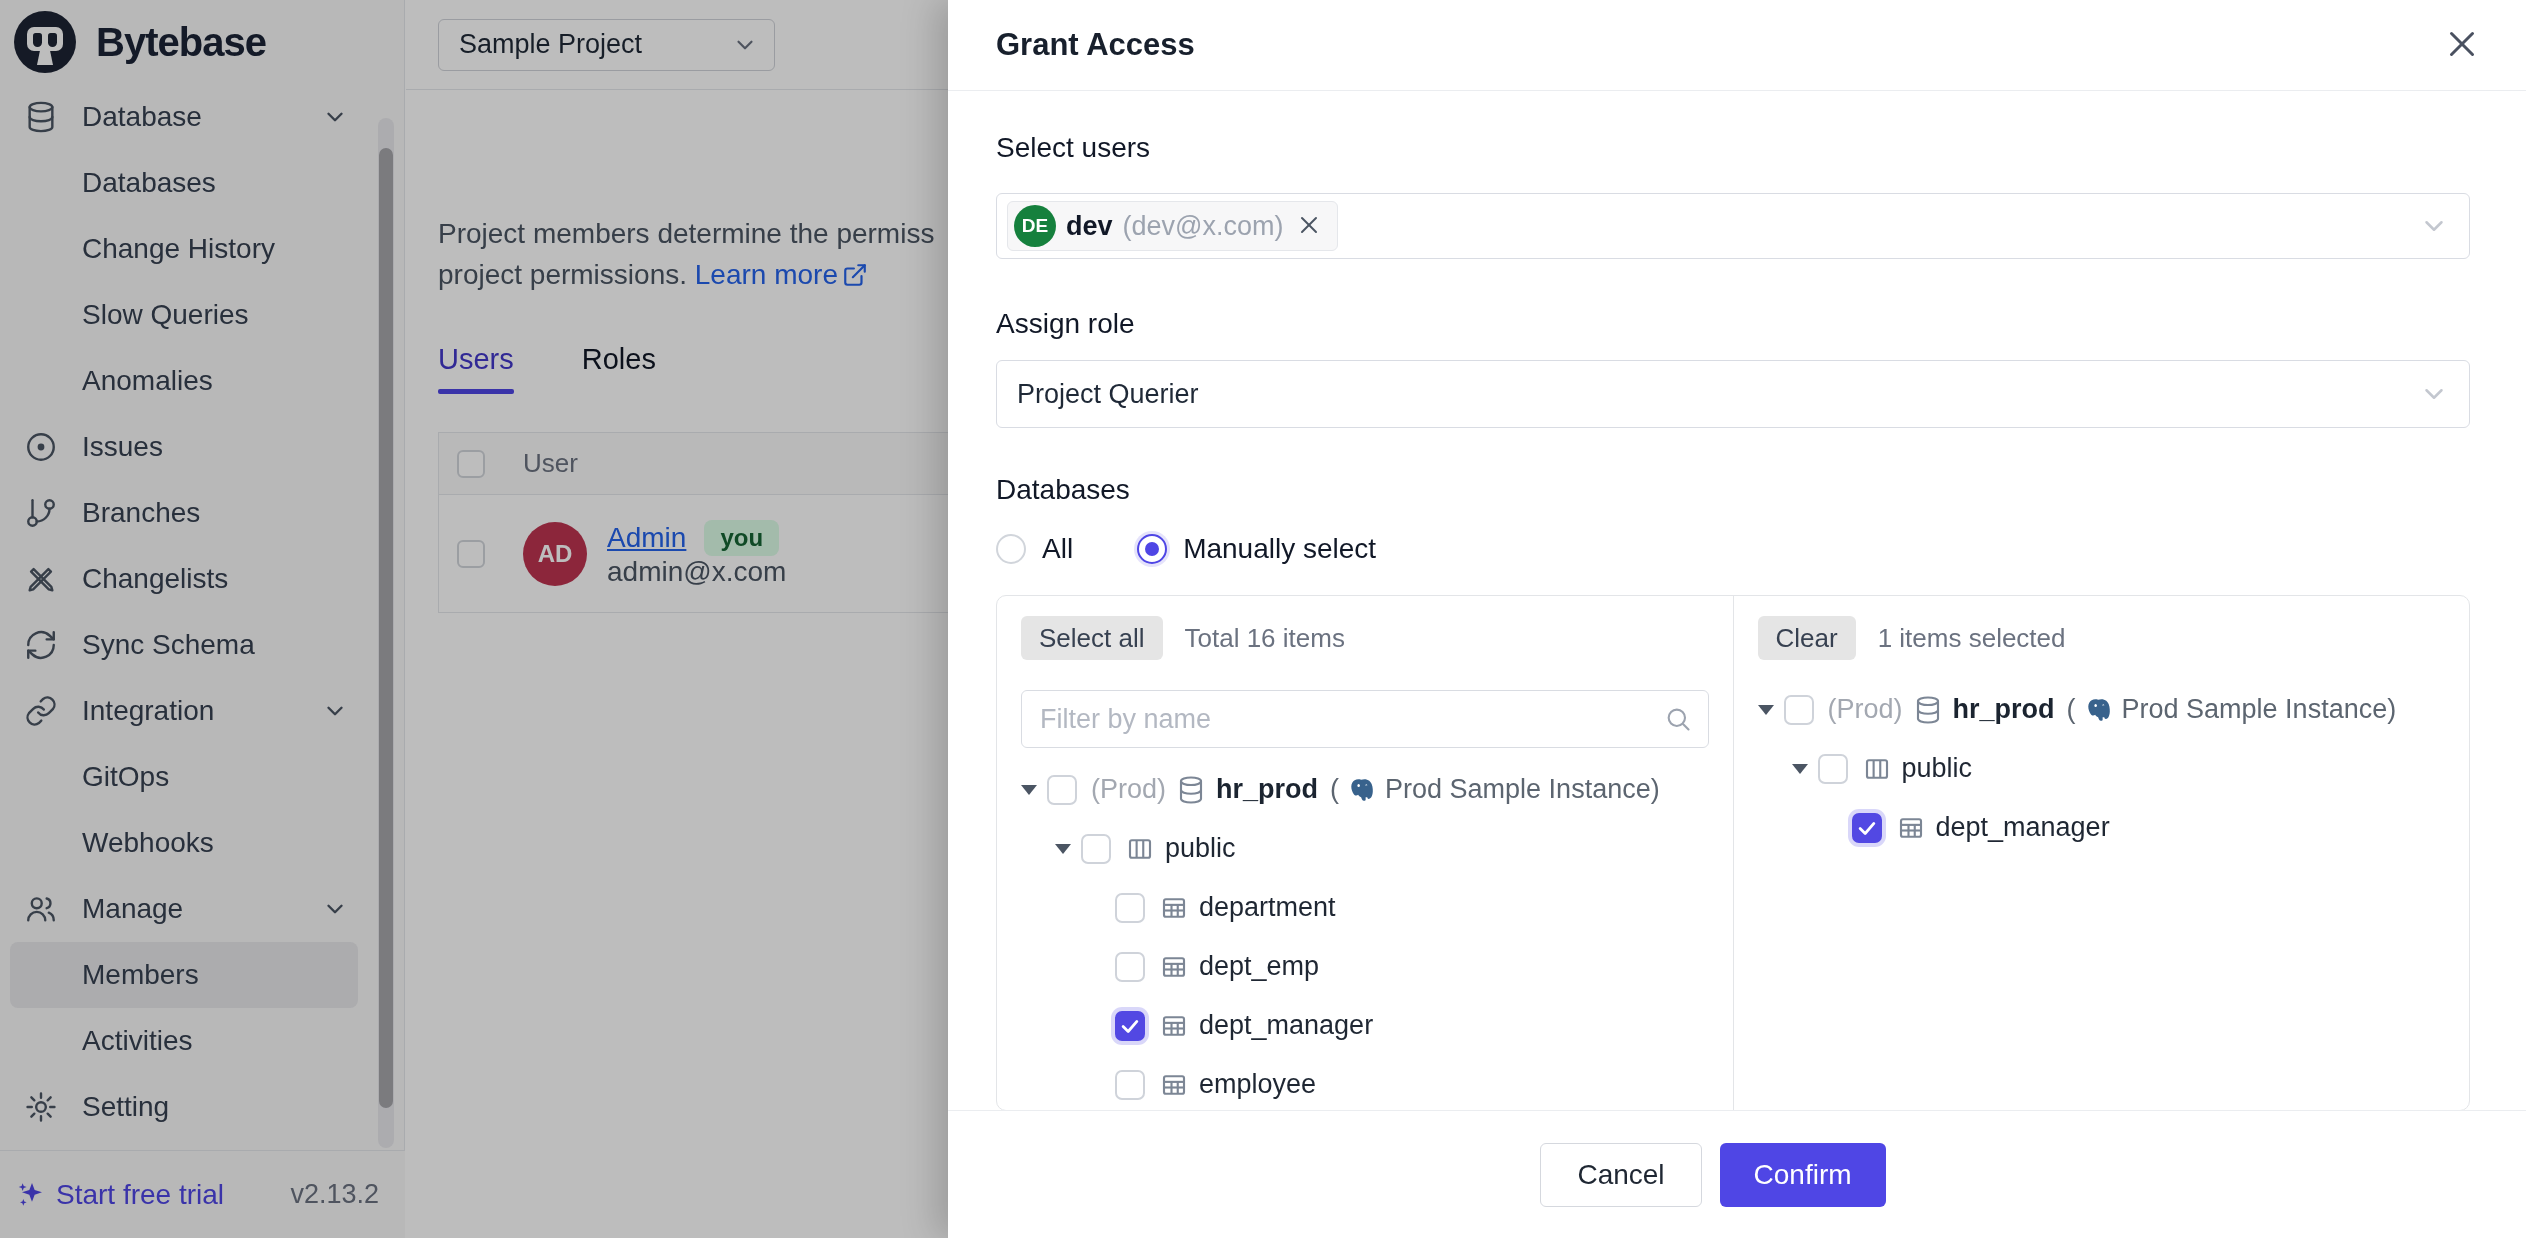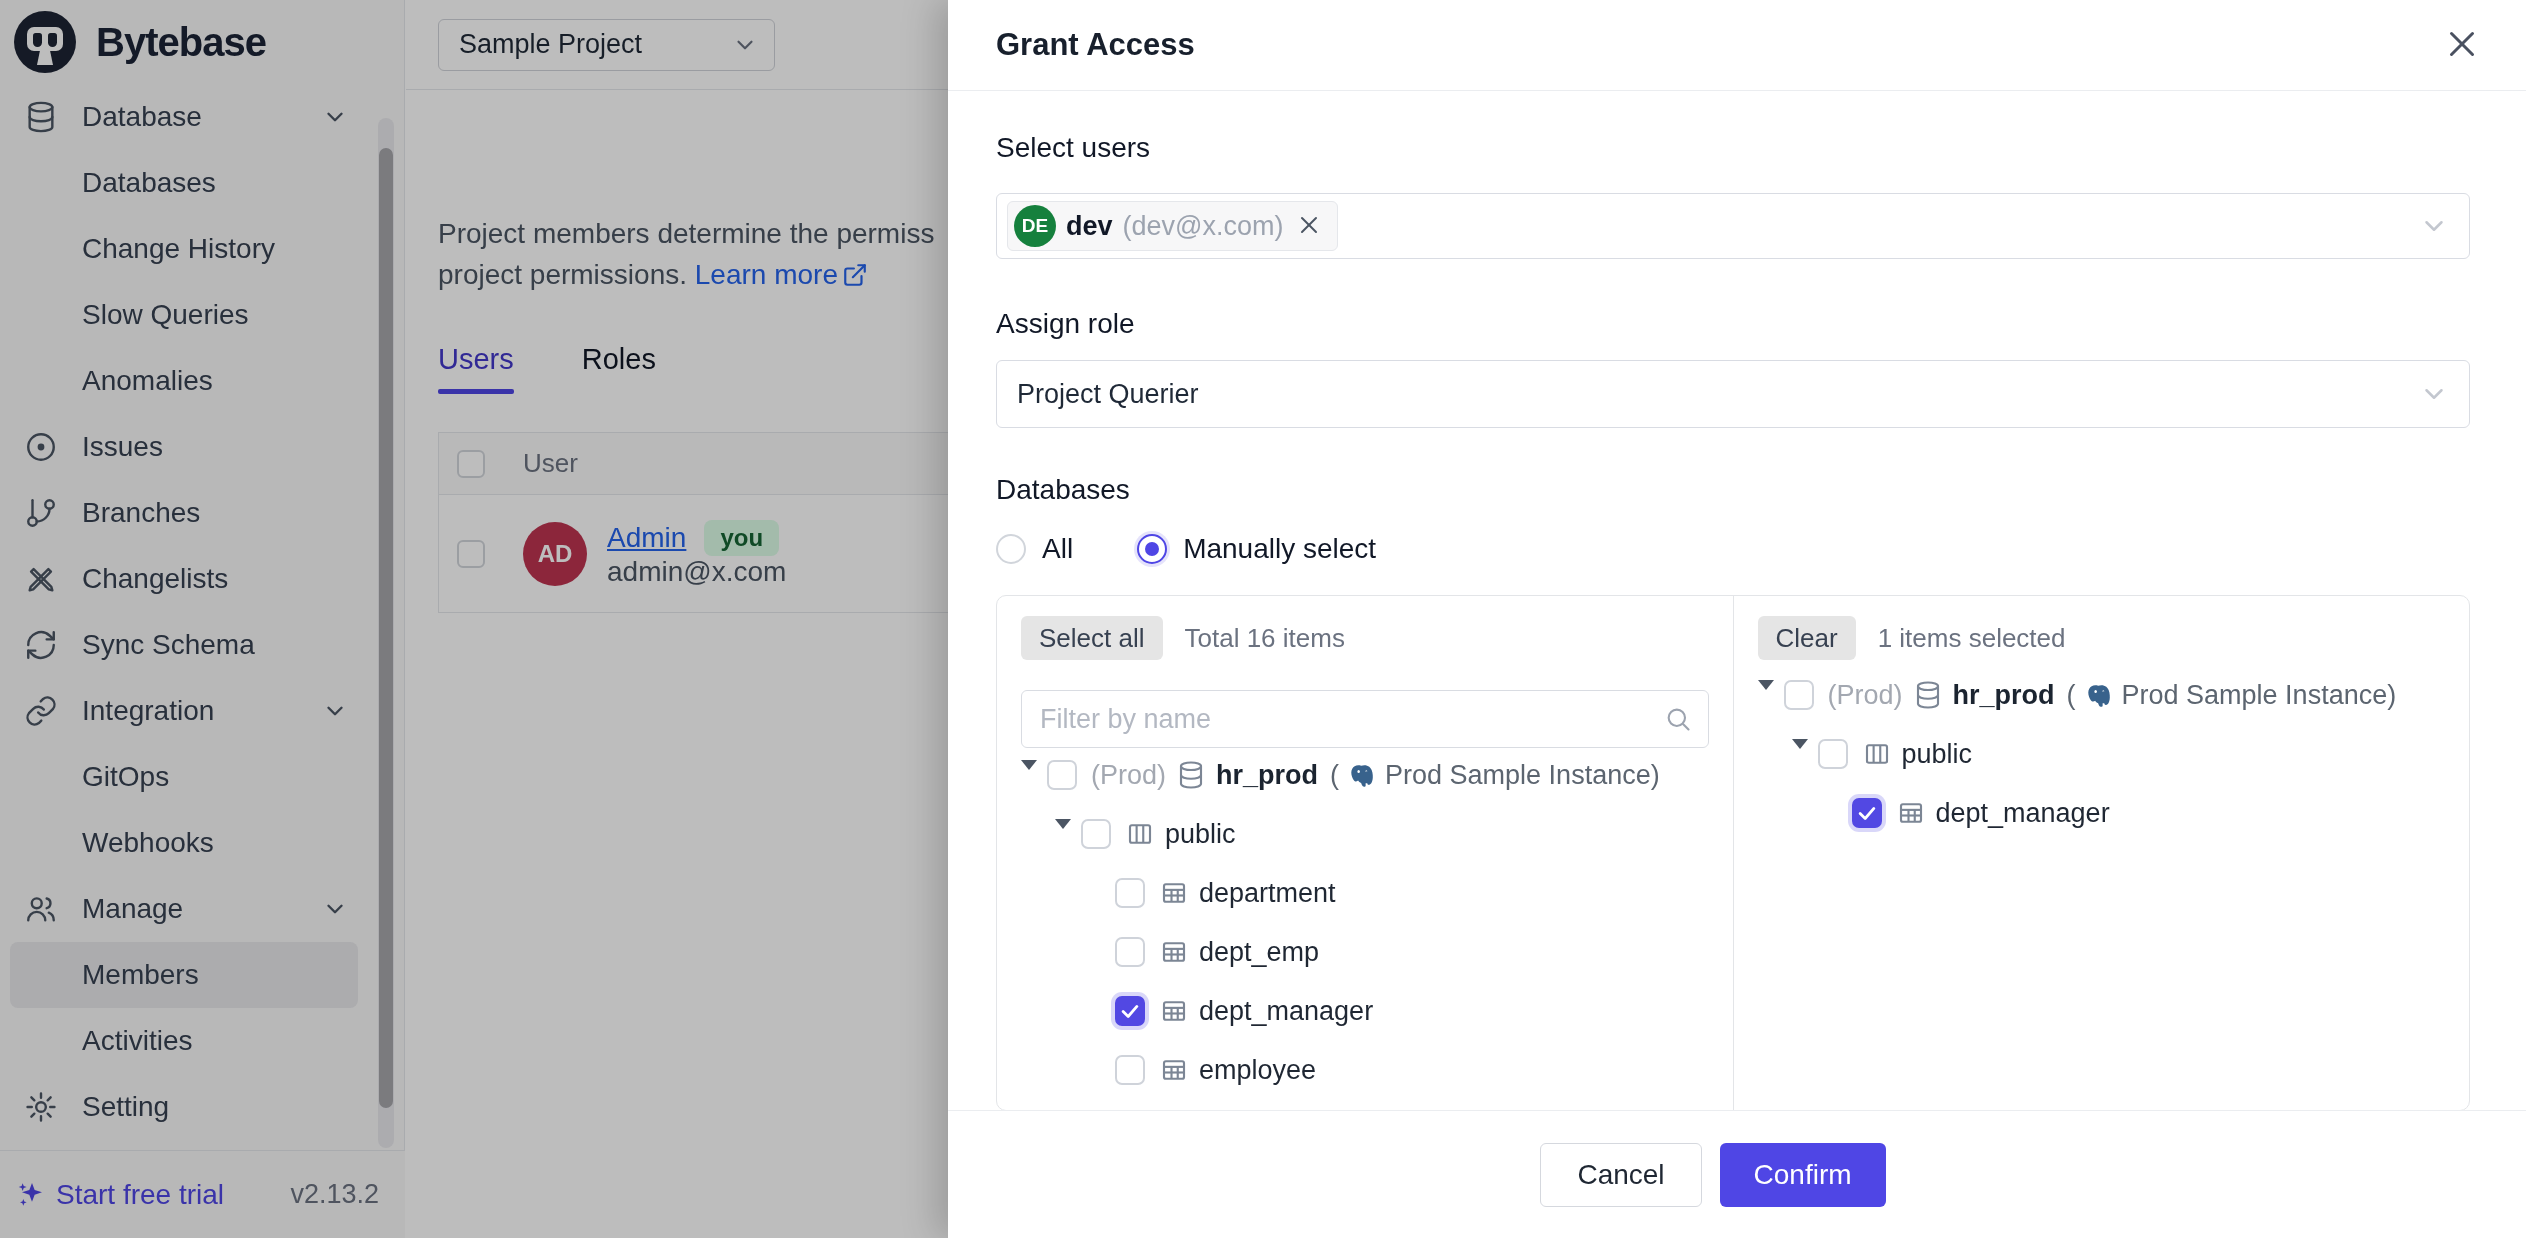--- a/index.html
+++ b/index.html
@@ -99,21 +99,21 @@
   .small-btn { height:44px; background:#e5e5e5; border:none; border-radius:6px; padding:0 18px; font-size:26px; color:#374151; font-family:inherit; }
   .pane-meta { margin-left:22px; font-size:26px; color:#6b7280; }
 
   .filter { margin-top:30px; height:58px; border:1px solid #d9dce2; border-radius:6px; display:flex; align-items:center; padding:0 16px 0 18px; }
   .filter input { flex:1; border:none; outline:none; font-size:27px; color:#1f2733; font-family:inherit; background:transparent; }
   .filter input::placeholder { color:#b3b8c2; }
   .filter svg { width:28px; height:28px; color:#9ca3af; }
 
   .tree { margin-top:12px; }
   .tree.r { margin-top:20px; }
-  .trow { height:59px; display:flex; align-items:flex-start; }
+  .trow { height:59px; display:flex; align-items:center; }
   .ind1 { padding-left:34px; } .ind2 { padding-left:68px; }
   .caret { width:26px; flex:0 0 auto; display:flex; align-items:center; }
   .caret i { width:0; height:0; border-left:8px solid transparent; border-right:8px solid transparent; border-top:10px solid #4b5563; display:block; }
   .tcb { width:30px; height:30px; border:2px solid #cfd3da; border-radius:7px; background:#fff; margin-right:14px; flex:0 0 auto; display:flex; align-items:center; justify-content:center; }
   .tcb.checked { background:#5248e3; border-color:#5248e3; box-shadow:0 0 0 4px rgba(82,72,227,0.22); }
   .tcb svg { width:22px; height:22px; }
   .ticon { width:30px; height:30px; margin-right:10px; color:#7c8695; flex:0 0 auto; }
   .ticon svg { width:30px; height:30px; display:block; }
   .dimtxt { color:#a3a8b1; font-size:27px; margin-right:10px; }
   .tname { font-size:27px; color:#1f2733; }

